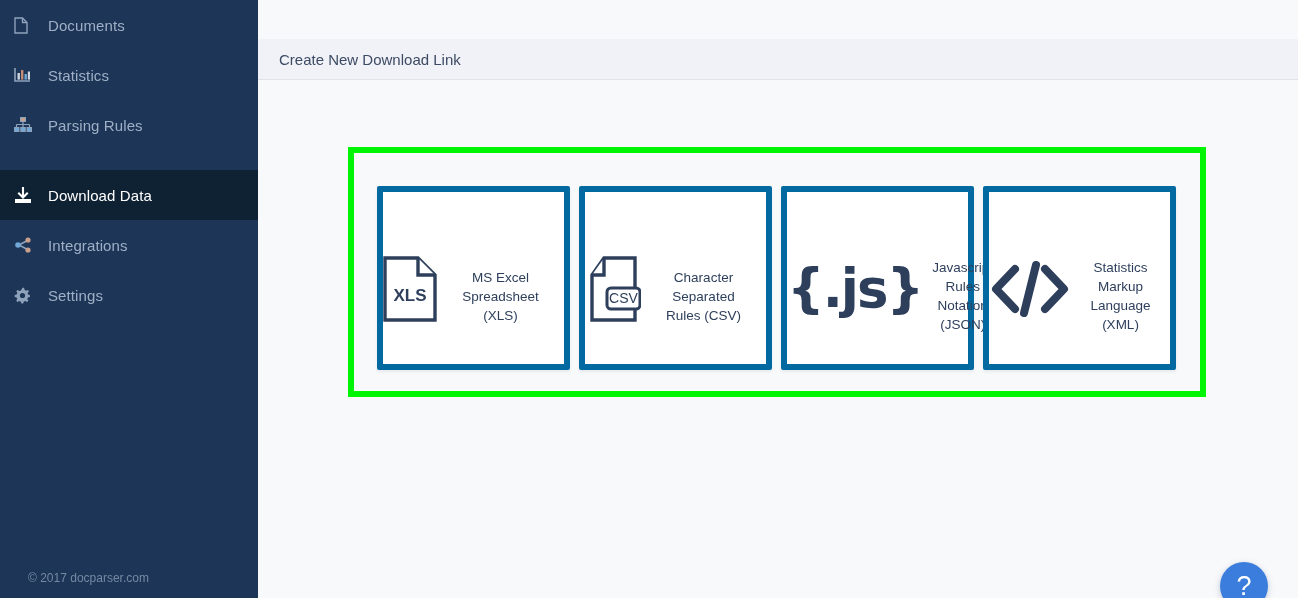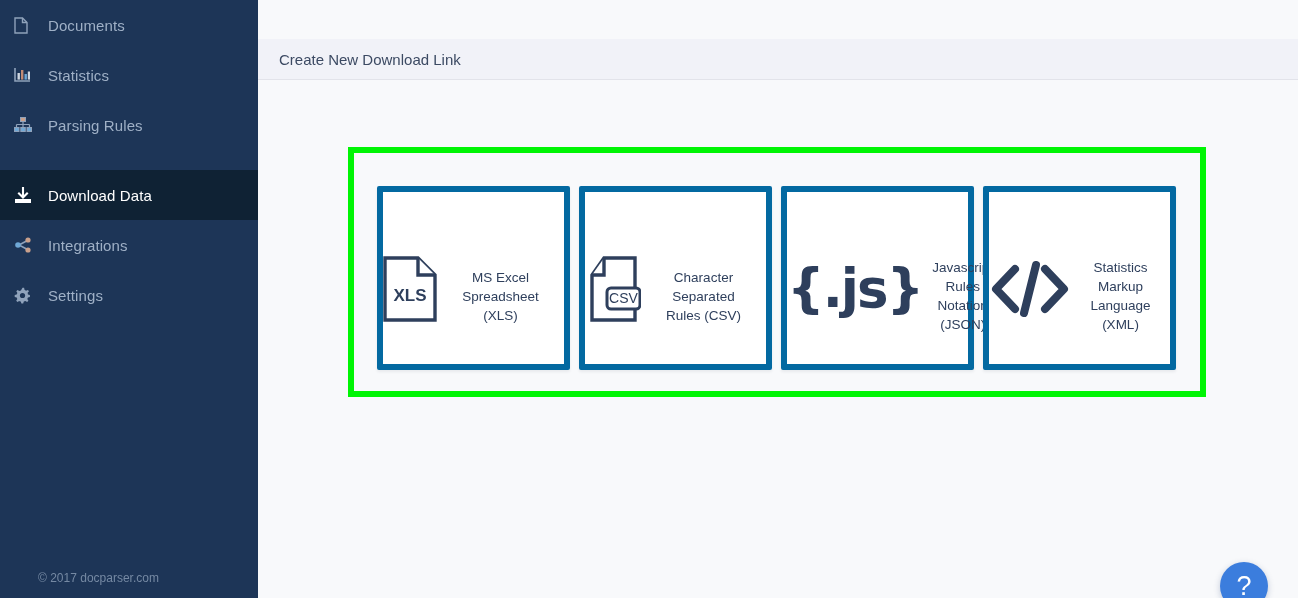--- a/index.html
+++ b/index.html
@@ -53,21 +53,21 @@
   .nav-item .nav-label { padding-left: 4px; }
 
   #sidebar-footer {
     position: absolute;
     bottom: 0;
     left: 0;
     width: 100%;
     height: 40px;
     display: flex;
     align-items: center;
-    padding-left: 38px;
+    padding-left: 28px;
     color: #7589a3;
     font-size: 12px;
   }
 
   
   #main {
     flex: 1 1 auto;
     height: 598px;
     display: flex;
     flex-direction: column;

